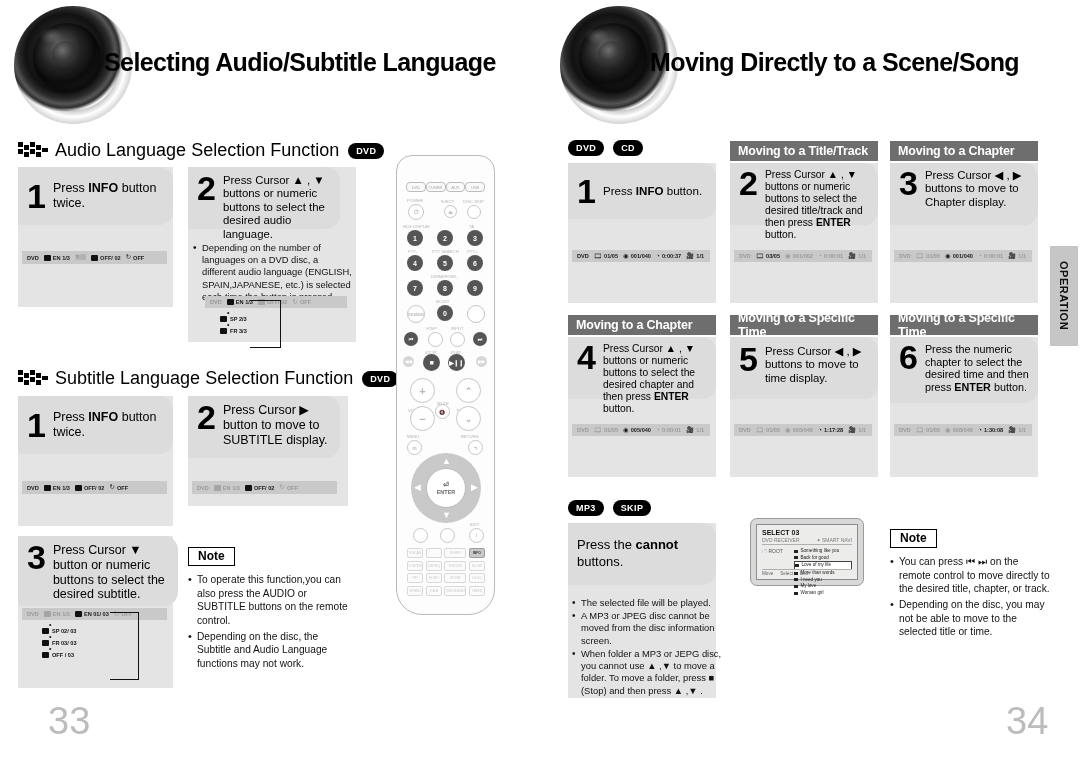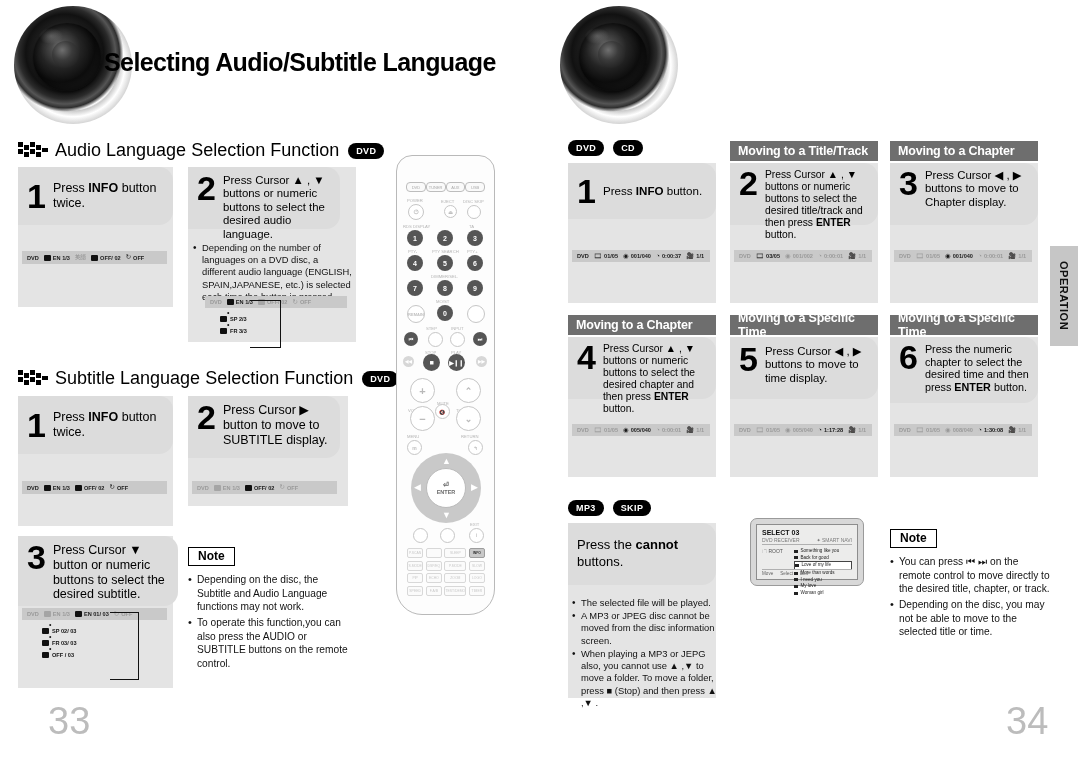--- a/index.html
+++ b/index.html
@@ -507,22 +507,22 @@
       <div class="row">
           <span class="sq" style="background:#111;width:7px;height:6px;border-radius:1px;display:inline-block"></span>
           <span>OFF / 03</span>
         </div>
     </div>
     <div class="chain-line" style="left:110px; top:612px; width:28px; height:66px;"></div>
 
     <div class="note-wrap" style="left:188px; top:546px; width:165px;">
       <div class="note-badge">Note</div>
       <ul class="note-list">
+        <li>To operate this function,you can also press the AUDIO or SUBTITLE buttons on the remote control.</li>
         <li>Depending on the disc, the Subtitle and Audio Language functions may not work.</li>
-        <li>To operate this function,you can also press the AUDIO or SUBTITLE buttons on the remote control.</li>
       </ul>
     </div>
 
     <div class="pageno" style="left:48px; top:700px;">33</div>
 
     <div class="remote" style="left:396px; top:155px; width:99px; height:460px;">
 
       <div class="rm-srcrow">
         <div class="sb">DVD</div>
         <div class="sb">TUNER</div>
@@ -626,20 +626,21 @@
   </div>
 
   <div class="half right">
 
     <div class="speaker-logo" style="left:20px; top:6px;">
       <div class="cone"></div>
       <div class="dust"></div>
       <div class="hl"></div>
     </div>
 
+    <div class="page-title" style="left:110px; top:48px;">Moving Directly to a Scene/Song</div>
 
     <div class="pill-row" style="left:28px; top:140px;">
       <div class="disc-pill">DVD</div>
       <div class="disc-pill">CD</div>
     </div>
 
     <div class="band" style="left:28px; top:163px; width:148px; height:140px;"></div>
     <div class="band" style="left:190px; top:163px; width:148px; height:140px;"></div>
     <div class="band" style="left:350px; top:163px; width:148px; height:140px;"></div>
 
@@ -825,21 +826,21 @@
     <div class="step-bubble" style="left:28px; top:523px; width:148px; height:62px; justify-content:center;">
       <div class="step-text" style="font-size:13px; line-height:1.3">
         <span>Press the </span><b>cannot</b><span> buttons.</span>
       </div>
     </div>
 
     <div class="bullets" style="left:32px; top:597px; width:150px;">
       <ul>
         <li>The selected file will be played.</li>
         <li>A MP3 or JPEG disc cannot be moved from the disc information screen.</li>
-        <li>When playing a MP3 or JEPG also, you cannot use ▲ ,▼  to move a folder. To move a folder, press ■ (Stop) and then press ▲ ,▼ .</li>
+        <li>When folder a MP3 or JEPG disc, you cannot use ▲ ,▼  to move a folder. To move a folder, press ■ (Stop) and then press ▲ ,▼ .</li>
       </ul>
     </div>
 
     <div class="tv" style="left:210px; top:518px; width:114px; height:68px;">
       <div class="tv-inner">
         <div class="tv-title">SELECT  03</div>
         <div class="tv-sub">
           <span>DVD RECEIVER</span>
           <span>✦ SMART NAVI</span>
         </div>

